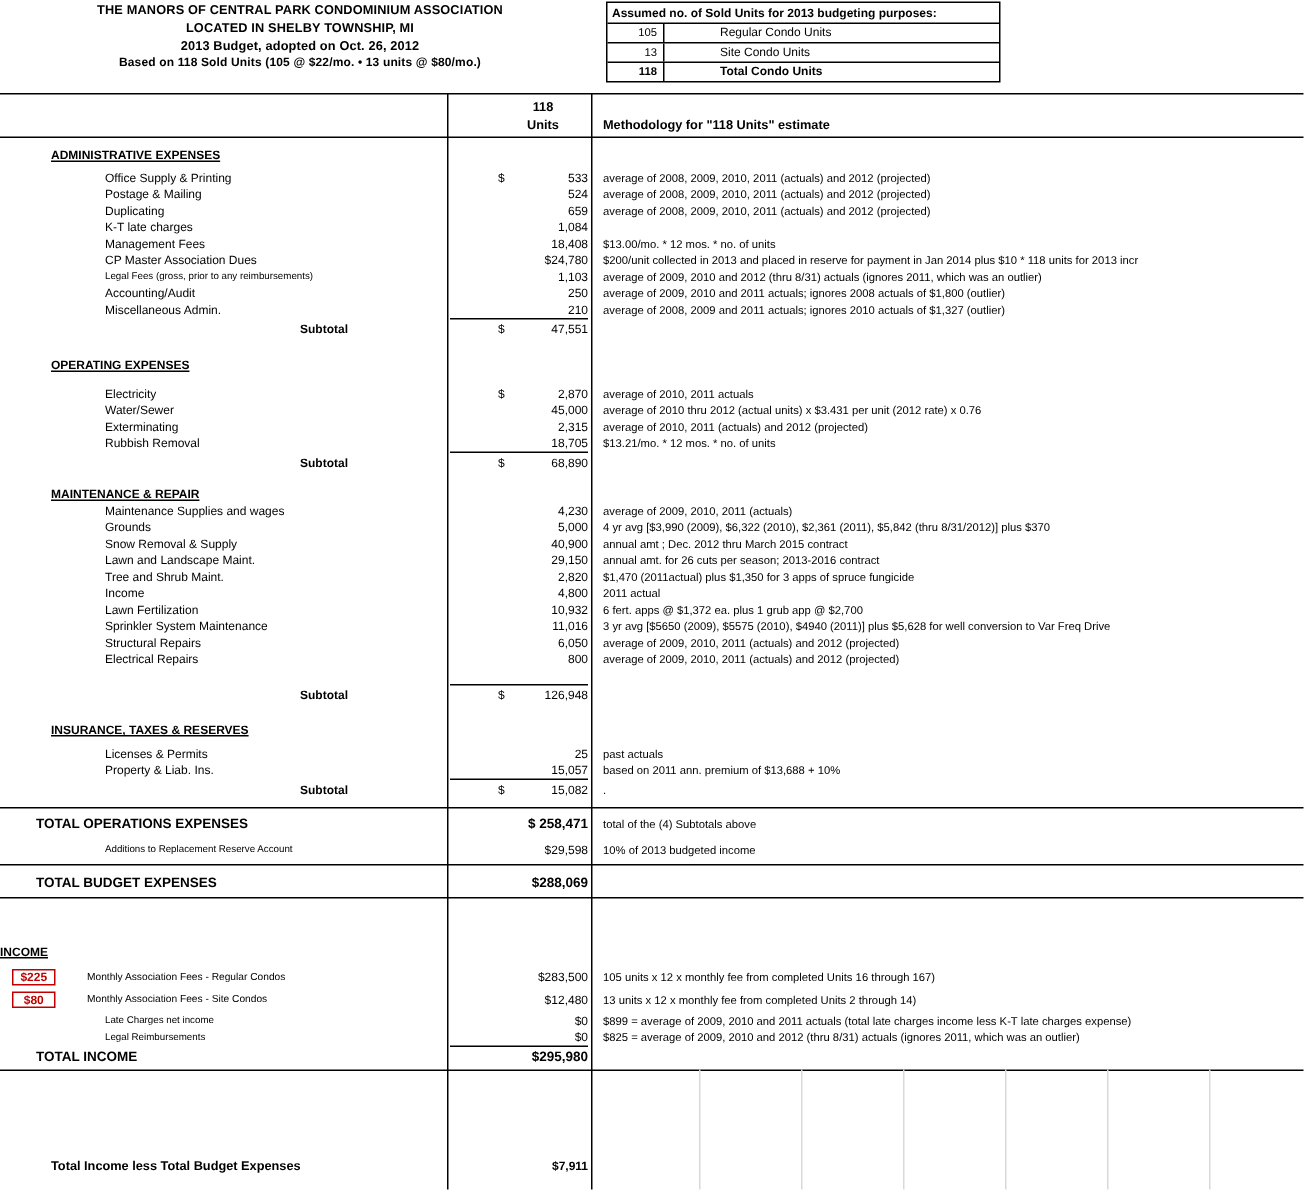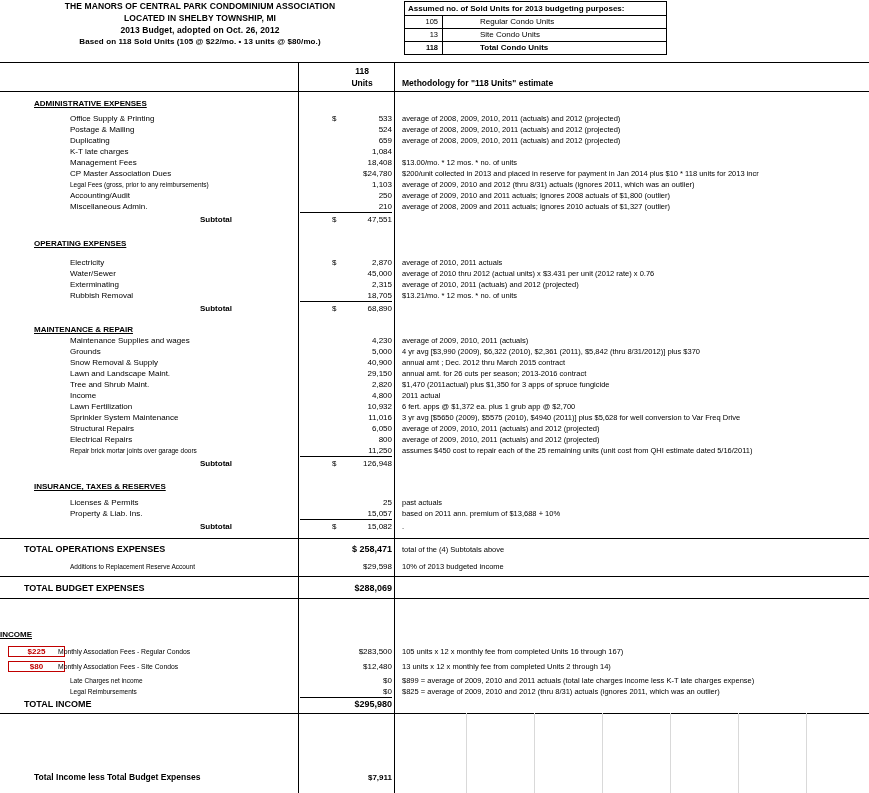--- a/index.html
+++ b/index.html
@@ -161,21 +161,21 @@
   }
   .hline {
     position: absolute;
     left: 0;
     width: 869px;
     border-top: 1.5px solid #000;
   }
   .red-badge {
     position: absolute;
     left: 8px;
-    width: 57px;
+    width: 29px;
     height: 11px;
     border: 1.2px solid #c00000;
     box-sizing: border-box;
     color: #c00000;
     font-weight: bold;
     font-size: 8px;
     text-align: center;
     line-height: 9px;
   }
   .lbl.badge-lbl { left: 58px; font-size: 6.8px; }
@@ -357,25 +357,20 @@
   <div class="row" style="top:423px;">
     <span class="lbl">Structural Repairs</span>
     <span class="amt">6,050</span>
     <span class="meth">average of 2009, 2010, 2011 (actuals) and 2012 (projected)</span>
   </div>
   <div class="row" style="top:434px;">
     <span class="lbl">Electrical Repairs</span>
     <span class="amt">800</span>
     <span class="meth">average of 2009, 2010, 2011 (actuals) and 2012 (projected)</span>
   </div>
-  <div class="row" style="top:445px;">
-    <span class="lbl tiny">Repair brick mortar joints over garage doors</span>
-    <span class="amt">11,250</span>
-    <span class="meth">assumes $450 cost to repair each of the 25 remaining units (unit cost from QHI estimate dated 5/16/2011)</span>
-  </div>
   <div class="ul-line" style="top:456px;"></div>
   <div class="row" style="top:458px;">
     <span class="lbl sub">Subtotal</span>
     <span class="dollar">$</span>
     <span class="amt">126,948</span>
   </div>
 
   <div class="row" style="top:481px;">
     <span class="sec">INSURANCE, TAXES &amp; RESERVES</span>
   </div>

